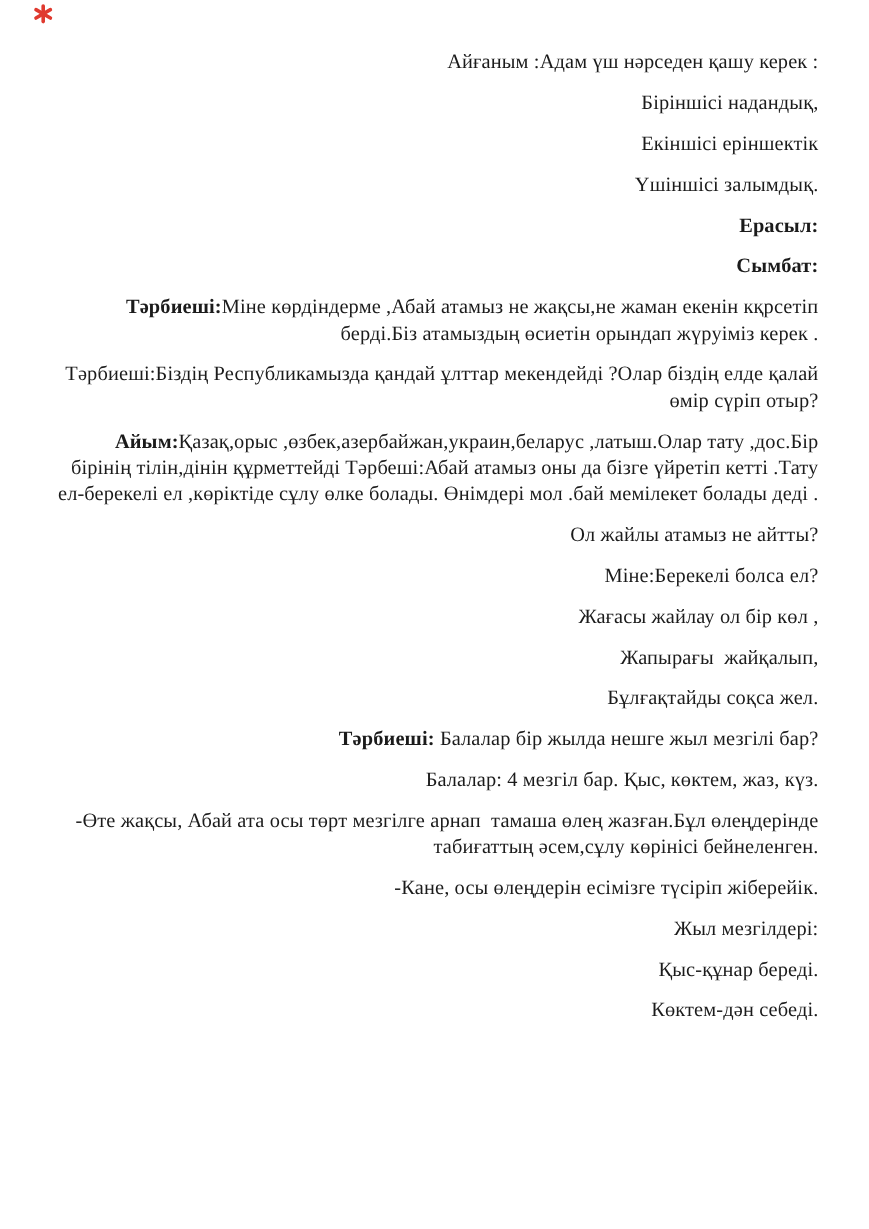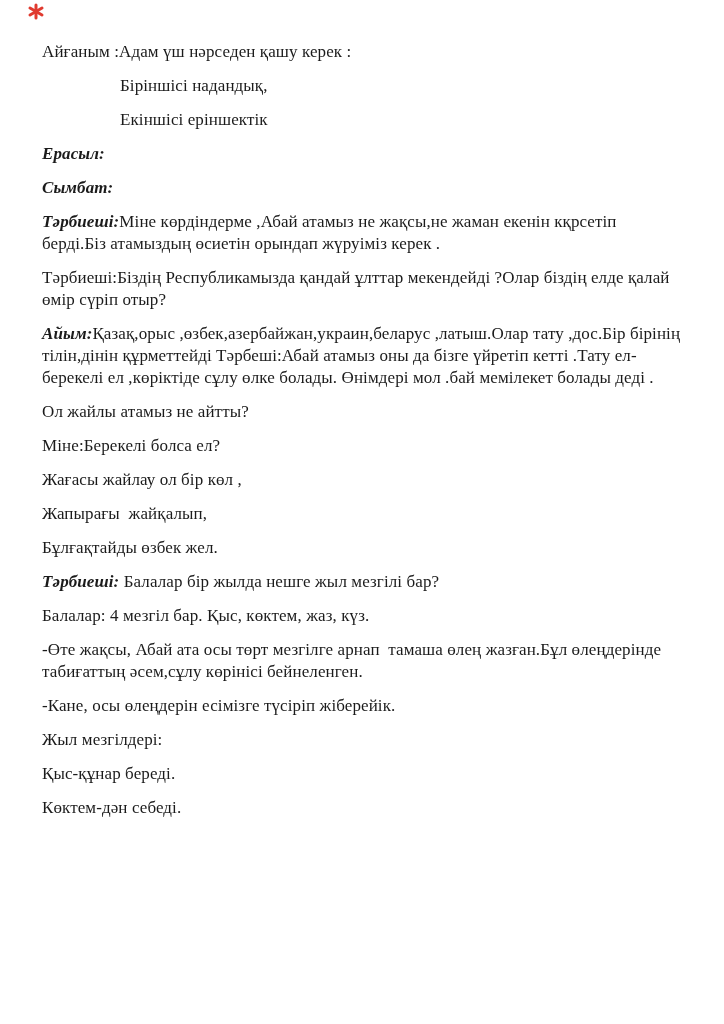--- a/index.html
+++ b/index.html
@@ -17,20 +17,21 @@
     position: relative;
     overflow: hidden;
     font-family: "Liberation Serif", "DejaVu Serif", serif;
     color: var(--ink);
   }
   .page {
     position: relative;
     width: 724px;
     height: 1024px;
     background: var(--paper);
+    text-align: right;
   }
   .red-marker {
     position: absolute;
     left: 27px;
     top: 3px;
     width: 18px;
     height: 17px;
     pointer-events: none;
   }
   .content {
@@ -44,21 +45,20 @@
     line-height: 22px;
     margin-bottom: 12px;
     white-space: pre-wrap;
     letter-spacing: 0.1px;
   }
   .para.indent {
     padding-left: 78px;
   }
   .para .lead {
     font-weight: bold;
-    font-style: italic;
   }
 </style>
 </head>
 <body>
 
 <div class="page">
 
   <span class="red-marker">
     <svg width="18" height="17" viewBox="0 0 18 17" xmlns="http://www.w3.org/2000/svg">
       <g stroke="var(--red)" stroke-width="3" stroke-linecap="round" fill="none">
@@ -70,20 +70,21 @@
   </span>
 
   <main class="content">
     <div id="paragraphs">
   <p class="para"><span class="txt">Айғаным :Адам үш нәрседен қашу керек :</span></p>
 
   <p class="para indent"><span class="txt">Біріншісі надандық,</span></p>
 
   <p class="para indent"><span class="txt">Екіншісі еріншектік</span></p>
 
+  <p class="para indent"><span class="txt">Үшіншісі залымдық.</span></p>
 
   <p class="para"><b class="lead">Ерасыл:</b><span class="txt"></span></p>
 
 
   <p class="para"><b class="lead">Сымбат:</b><span class="txt"></span></p>
 
 
   <p class="para"><b class="lead">Тәрбиеші:</b><span class="txt">Міне көрдіндерме ,Абай атамыз не жақсы,не жаман екенін кқрсетіп берді.Біз атамыздың өсиетін орындап жүруіміз керек .</span></p>
 
   <p class="para"><span class="txt">Тәрбиеші:Біздің Республикамызда қандай ұлттар мекендейді ?Олар біздің елде қалай өмір сүріп отыр?</span></p>
@@ -91,21 +92,21 @@
   <p class="para"><b class="lead">Айым:</b><span class="txt">Қазақ,орыс ,өзбек,азербайжан,украин,беларус ,латыш.Олар тату ,дос.Бір бірінің тілін,дінін құрметтейді Тәрбеші:Абай атамыз оны да бізге үйретіп кетті .Тату ел-берекелі ел ,көріктіде сұлу өлке болады. Өнімдері мол .бай мемілекет болады деді .</span></p>
 
   <p class="para"><span class="txt">Ол жайлы атамыз не айтты?</span></p>
 
   <p class="para"><span class="txt">Міне:Берекелі болса ел?</span></p>
 
   <p class="para"><span class="txt">Жағасы жайлау ол бір көл ,</span></p>
 
   <p class="para"><span class="txt">Жапырағы  жайқалып,</span></p>
 
-  <p class="para"><span class="txt">Бұлғақтайды өзбек жел.</span></p>
+  <p class="para"><span class="txt">Бұлғақтайды соқса жел.</span></p>
 
   <p class="para"><b class="lead">Тәрбиеші:</b><span class="txt"> Балалар бір жылда нешге жыл мезгілі бар?</span></p>
 
   <p class="para"><span class="txt">Балалар: 4 мезгіл бар. Қыс, көктем, жаз, күз.</span></p>
 
   <p class="para"><span class="txt">-Өте жақсы, Абай ата осы төрт мезгілге арнап  тамаша өлең жазған.Бұл өлеңдерінде табиғаттың әсем,сұлу көрінісі бейнеленген.</span></p>
 
   <p class="para"><span class="txt">-Кане, осы өлеңдерін есімізге түсіріп жіберейік.</span></p>
 
   <p class="para"><span class="txt">Жыл мезгілдері:</span></p>

